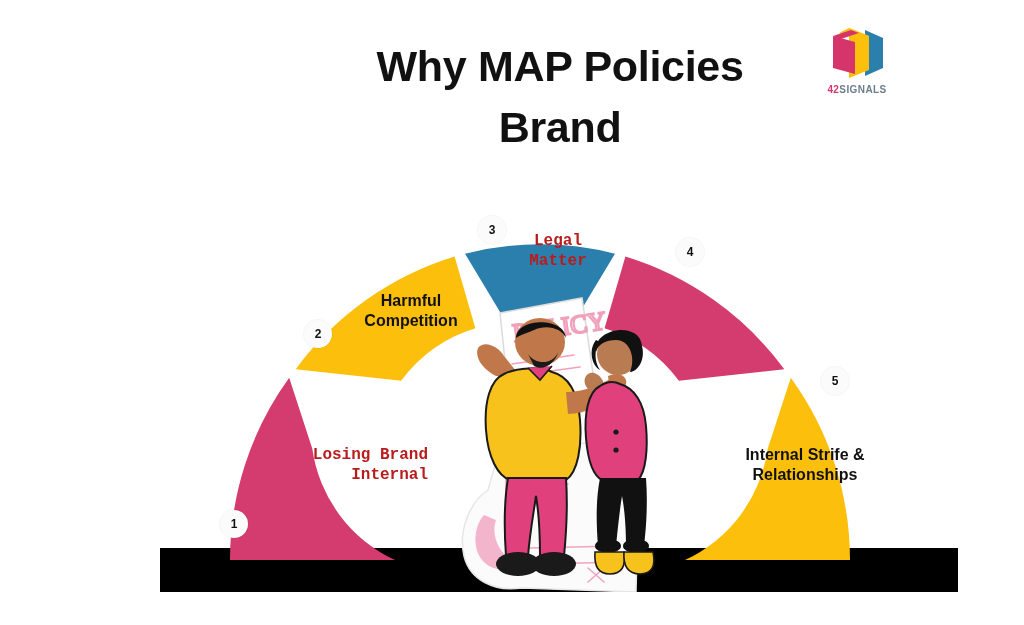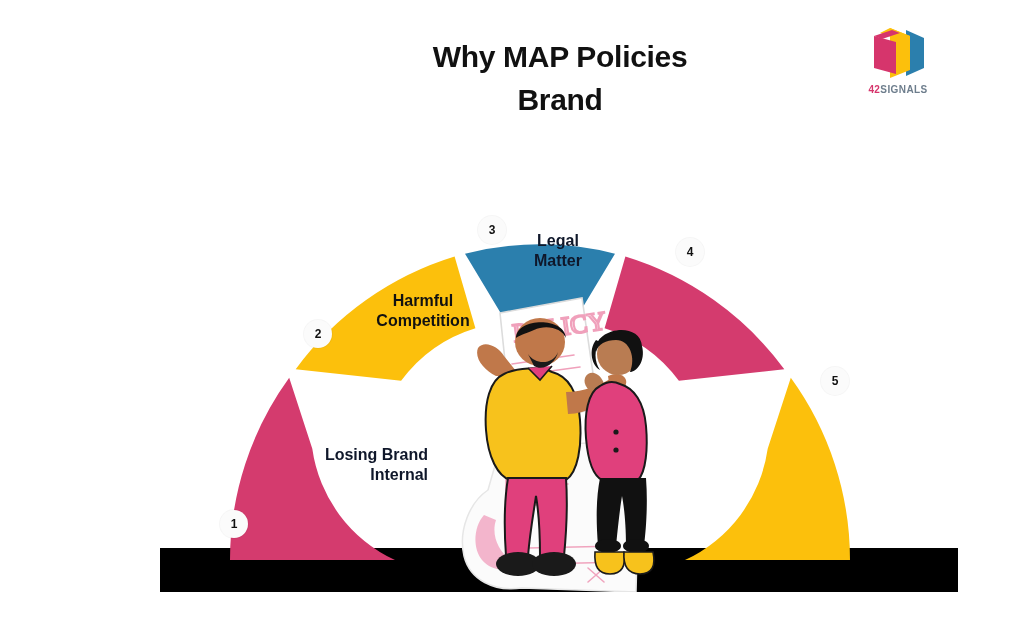--- a/index.html
+++ b/index.html
@@ -18,31 +18,31 @@
     overflow: hidden;
   }
 
   
   #title {
     position: absolute;
     left: 300px;
     top: 36px;
     width: 520px;
     text-align: center;
-    font-size: 30px;
+    font-size: 43px;
     line-height: 1.42;
     font-weight: bold;
     color: #111111;
     letter-spacing: -0.3px;
   }
 
   
   #logo {
     position: absolute;
-    left: 858px;
+    left: 817px;
     top: 24px;
     width: 80px;
     height: 80px;
   }
   #logo-mark { position: absolute; left: 8px; top: 0px; width: 64px; height: 60px; }
   #logo-text {
     position: absolute;
     left: 0; top: 60px;
     width: 80px;
     text-align: center;
@@ -65,21 +65,21 @@
   #arc-svg { position: absolute; left: 0; top: 0; }
 
   .seg-label {
     position: absolute;
     text-align: center;
     font-weight: bold;
     font-size: 16px;
     line-height: 1.28;
     pointer-events: none;
   }
-  .seg-label.light { color: #0f172a; }
+  .seg-label.light { color: #b91c1c; font-family: Liberation Mono, monospace; }
   .seg-label.dark  { color: #111111; }
 
   .badge {
     position: absolute;
     width: 28px;
     height: 28px;
     border-radius: 50%;
     background: #fbfbfb;
     color: #111111;
     font-size: 12px;
@@ -170,31 +170,35 @@
                L 545 400
                A 145 145 0 0 0 627.7 288.7
                Z"></path>
     </svg>
 
     <div class="seg-label light" style="left:108px; top:285px; width:180px;text-align:right;">
       <span>Losing Brand</span><br>
       <span>Internal</span>
     </div>
 
-    <div class="seg-label dark" style="left:188px; top:131px; width:190px;">
+    <div class="seg-label dark" style="left:176px; top:131px; width:190px;">
       <span>Harmful</span><br>
       <span>Competition</span>
     </div>
 
     <div class="seg-label light" style="left:343px; top:71px; width:150px;">
       <span>Legal</span><br>
       <span>Matter</span>
     </div>
 
 
+    <div class="seg-label dark" style="left:555px; top:285px; width:220px;">
+      <span>Internal Strife &amp;</span><br>
+      <span>Relationships</span>
+    </div>
 
     <div class="badge" style="left:80px; top:350px;">1</div>
     <div class="badge" style="left:164px; top:160px;">2</div>
     <div class="badge" style="left:338px; top:56px;">3</div>
     <div class="badge" style="left:536px; top:78px;">4</div>
     <div class="badge" style="left:681px; top:207px;">5</div>
   </div>
 
   <div id="illustration">
     <svg viewBox="0 0 240 312" width="240" height="312">

